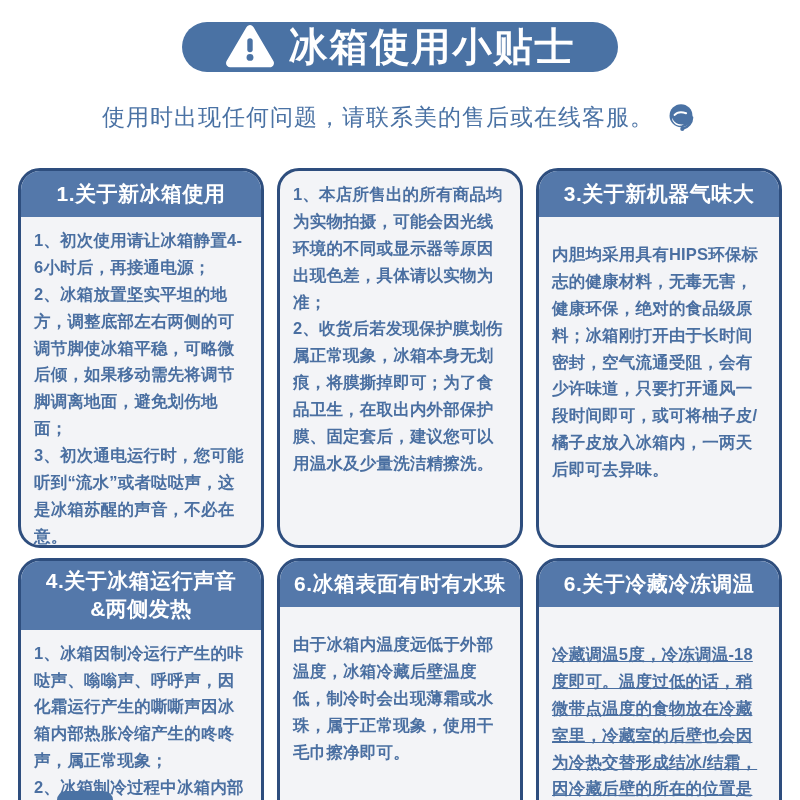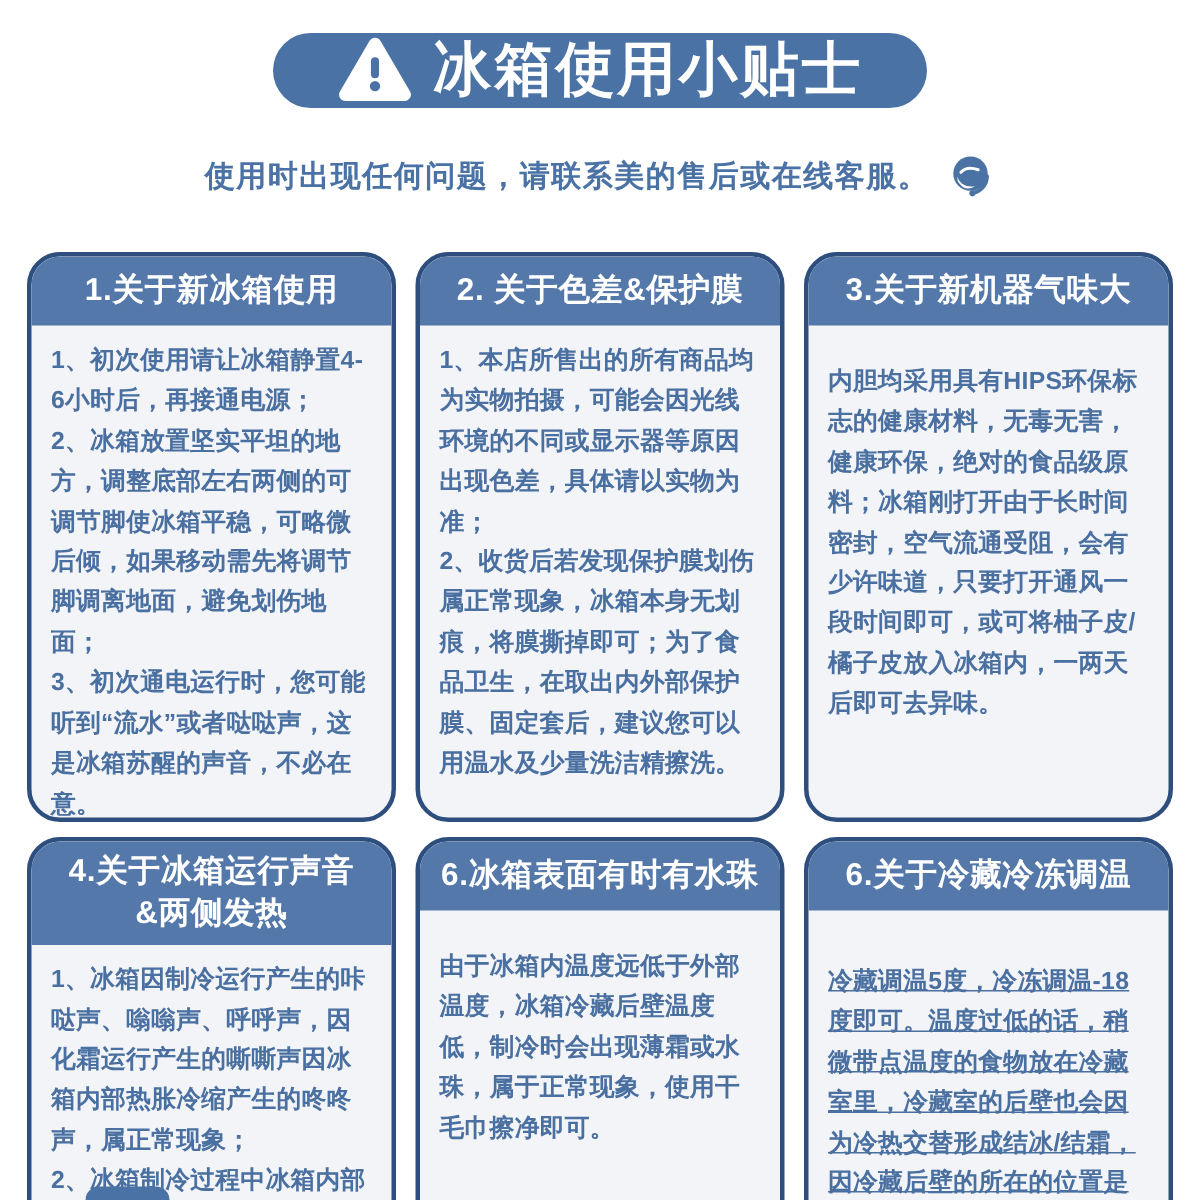--- a/index.html
+++ b/index.html
@@ -30,21 +30,21 @@
   .warn-icon svg{width:50px;height:46px;}
   .banner-title{
     color:#ffffff;font-size:39px;font-weight:700;letter-spacing:2px;
     line-height:1;padding-bottom:2px;
   }
   
   .notice{
     margin-top:25px;height:40px;
     display:flex;align-items:center;justify-content:center;gap:10px;
   }
-  .notice-text{color:var(--accent-blue);font-size:20px;font-weight:700;letter-spacing:1px;}
+  .notice-text{color:var(--accent-blue);font-size:23px;font-weight:400;letter-spacing:1px;}
   .headset{color:var(--accent-blue);display:flex;align-items:center;}
   .headset svg{width:34px;height:34px;}
   
   .cards{
     margin-top:31px;
     padding:0 18px;
     display:grid;
     grid-template-columns:repeat(3,1fr);
     gap:10px 13px;
   }
@@ -122,21 +122,20 @@
   <div class="cards">
 
     <section class="card card-1">
       <header class="card-header">1.关于新冰箱使用</header>
       <div class="card-body">1、初次使用请让冰箱静置4-6小时后，再接通电源；
 2、冰箱放置坚实平坦的地方，调整底部左右两侧的可调节脚使冰箱平稳，可略微后倾，如果移动需先将调节脚调离地面，避免划伤地面；
 3、初次通电运行时，您可能听到“流水”或者哒哒声，这是冰箱苏醒的声音，不必在意。</div>
     </section>
 
     <section class="card card-2">
-      <header class="card-header">2. 关于色差&amp;保护膜</header>
       <div class="card-body">1、本店所售出的所有商品均为实物拍摄，可能会因光线环境的不同或显示器等原因出现色差，具体请以实物为准；
 2、收货后若发现保护膜划伤属正常现象，冰箱本身无划痕，将膜撕掉即可；为了食品卫生，在取出内外部保护膜、固定套后，建议您可以用温水及少量洗洁精擦洗。</div>
     </section>
 
     <section class="card card-3">
       <header class="card-header">3.关于新机器气味大</header>
       <div class="card-body">内胆均采用具有HIPS环保标志的健康材料，无毒无害，健康环保，绝对的食品级原料；冰箱刚打开由于长时间密封，空气流通受阻，会有少许味道，只要打开通风一段时间即可，或可将柚子皮/橘子皮放入冰箱内，一两天后即可去异味。</div>
     </section>
 
     <section class="card card-4">

